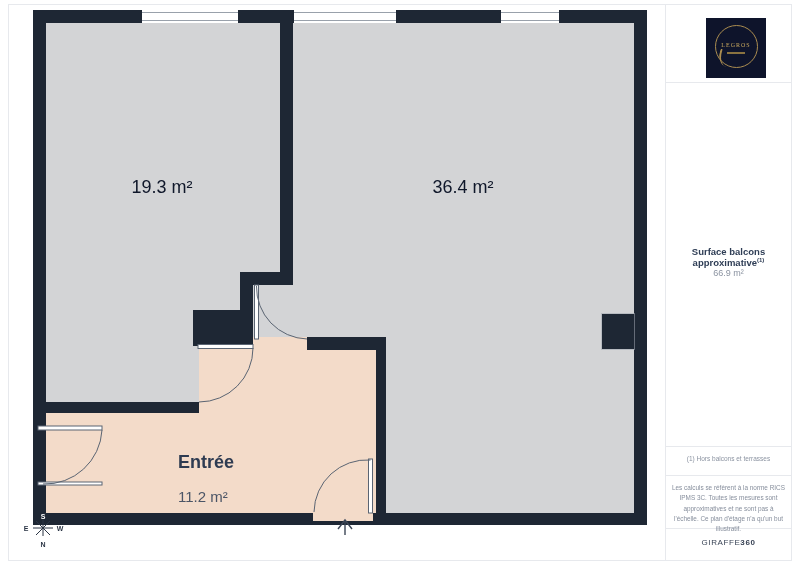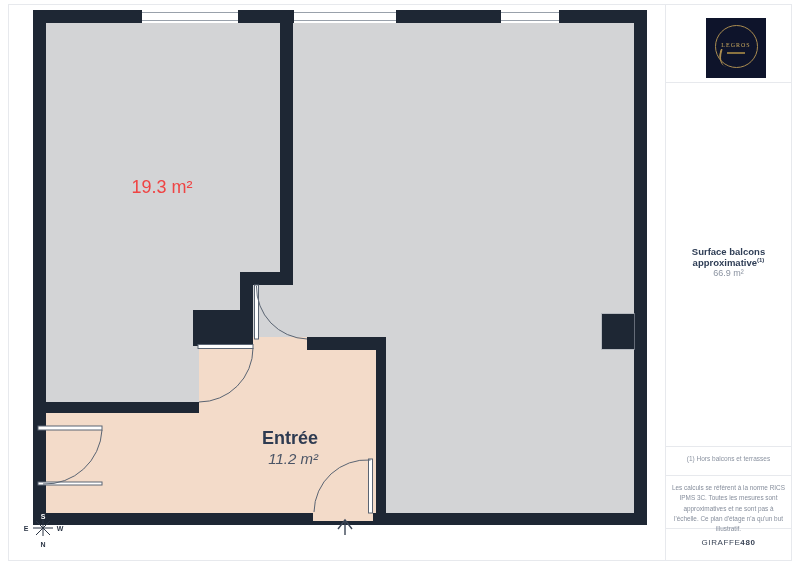--- a/index.html
+++ b/index.html
@@ -36,26 +36,26 @@
   
   .window{top:10px;height:13px;background:#fff;}
   .window::before,.window::after{content:"";position:absolute;left:0;right:0;height:1px;background:#99a1ab;}
   .window::before{top:2px;} .window::after{bottom:2px;}
   #win-1{left:142px;width:96px;} #win-2{left:294px;width:102px;} #win-3{left:501px;width:58px;}
 
   
   #door-layer{left:0;top:0;width:800px;height:565px;pointer-events:none;}
 
   
-  .room-label{color:#ef4444;font-size:18px;text-align:center;}
+  .room-label{color:#0f172a;font-size:18px;text-align:center;}
   #label-room1{left:92px;top:177px;width:140px;}
   #label-room2{left:393px;top:177px;width:140px;}
-  #label-entree{left:178px;top:428px;width:140px;text-align:right;}
+  #label-entree{left:178px;top:452px;width:140px;text-align:left;}
   .entree-name{font-size:18px;font-weight:bold;color:#2e3b51;}
-  .entree-area{font-size:15px;color:#4b5566;margin-top:1px;font-style:italic;}
+  .entree-area{font-size:15px;color:#4b5566;margin-top:15px;}
 
   
   #logo{left:706px;top:18px;width:60px;height:60px;background:#0e142b;}
   #logo .ring{position:absolute;left:9px;top:7px;width:41px;height:41px;border:1px solid #ab8d50;border-radius:50%;}
   #logo .logo-word{position:absolute;left:0;top:24px;width:60px;text-align:center;color:#c9a95e;
       font-family:"Liberation Serif",serif;font-size:6px;letter-spacing:1px;}
   #logo .logo-sub{position:absolute;left:21px;top:34px;width:18px;height:2px;background:#8a7340;}
   #logo .feather{position:absolute;left:12px;top:32px;width:10px;height:16px;border-left:2px solid #ab8d50;
       border-radius:0 0 0 90%;transform:rotate(18deg);}
   .surface-block{left:666px;top:246px;width:125px;text-align:center;}
@@ -131,20 +131,21 @@
         <line x1="36" y1="535" x2="50" y2="521"></line>
       </g>
       <text id="compass-e" x="26" y="531" text-anchor="middle" font-size="7" font-weight="bold" fill="#2b3545" stroke="none">E</text>
       <text id="compass-w" x="60" y="531" text-anchor="middle" font-size="7" font-weight="bold" fill="#2b3545" stroke="none">W</text>
       <text id="compass-n" x="43" y="547" text-anchor="middle" font-size="7" font-weight="bold" fill="#2b3545" stroke="none">N</text>
       <text id="compass-s" x="43" y="519" text-anchor="middle" font-size="7" font-weight="bold" fill="#ffffff" stroke="none">S</text>
     </g>
   </svg>
 
   <div class="abs room-label" id="label-room1">19.3 m²</div>
+  <div class="abs room-label" id="label-room2">36.4 m²</div>
   <div class="abs" id="label-entree">
     <div class="entree-name">Entrée</div>
     <div class="entree-area">11.2 m²</div>
   </div>
 
   <div class="abs" id="logo">
     <div class="ring"></div>
     <div class="feather"></div>
     <div class="logo-word">LEGROS</div>
     <div class="logo-sub"></div>
@@ -155,16 +156,16 @@
       <span>Surface balcons approximative</span><sup>(1)</sup>
     </div>
     <div class="surface-value">66.9 m²</div>
   </div>
 
   <div class="abs footnote">(1) Hors balcons et terrasses</div>
 
   <div class="abs legal">Les calculs se réfèrent à la norme RICS IPMS 3C. Toutes les mesures sont approximatives et ne sont pas à l'échelle. Ce plan d'étage n'a qu'un but illustratif.</div>
 
   <div class="abs brand">
-    <span class="b1">GIRAFFE</span><span class="b2">480</span>
+    <span class="b1">GIRAFFE</span><span class="b2">360</span>
   </div>
 
 </div>
 
 </body></html>

